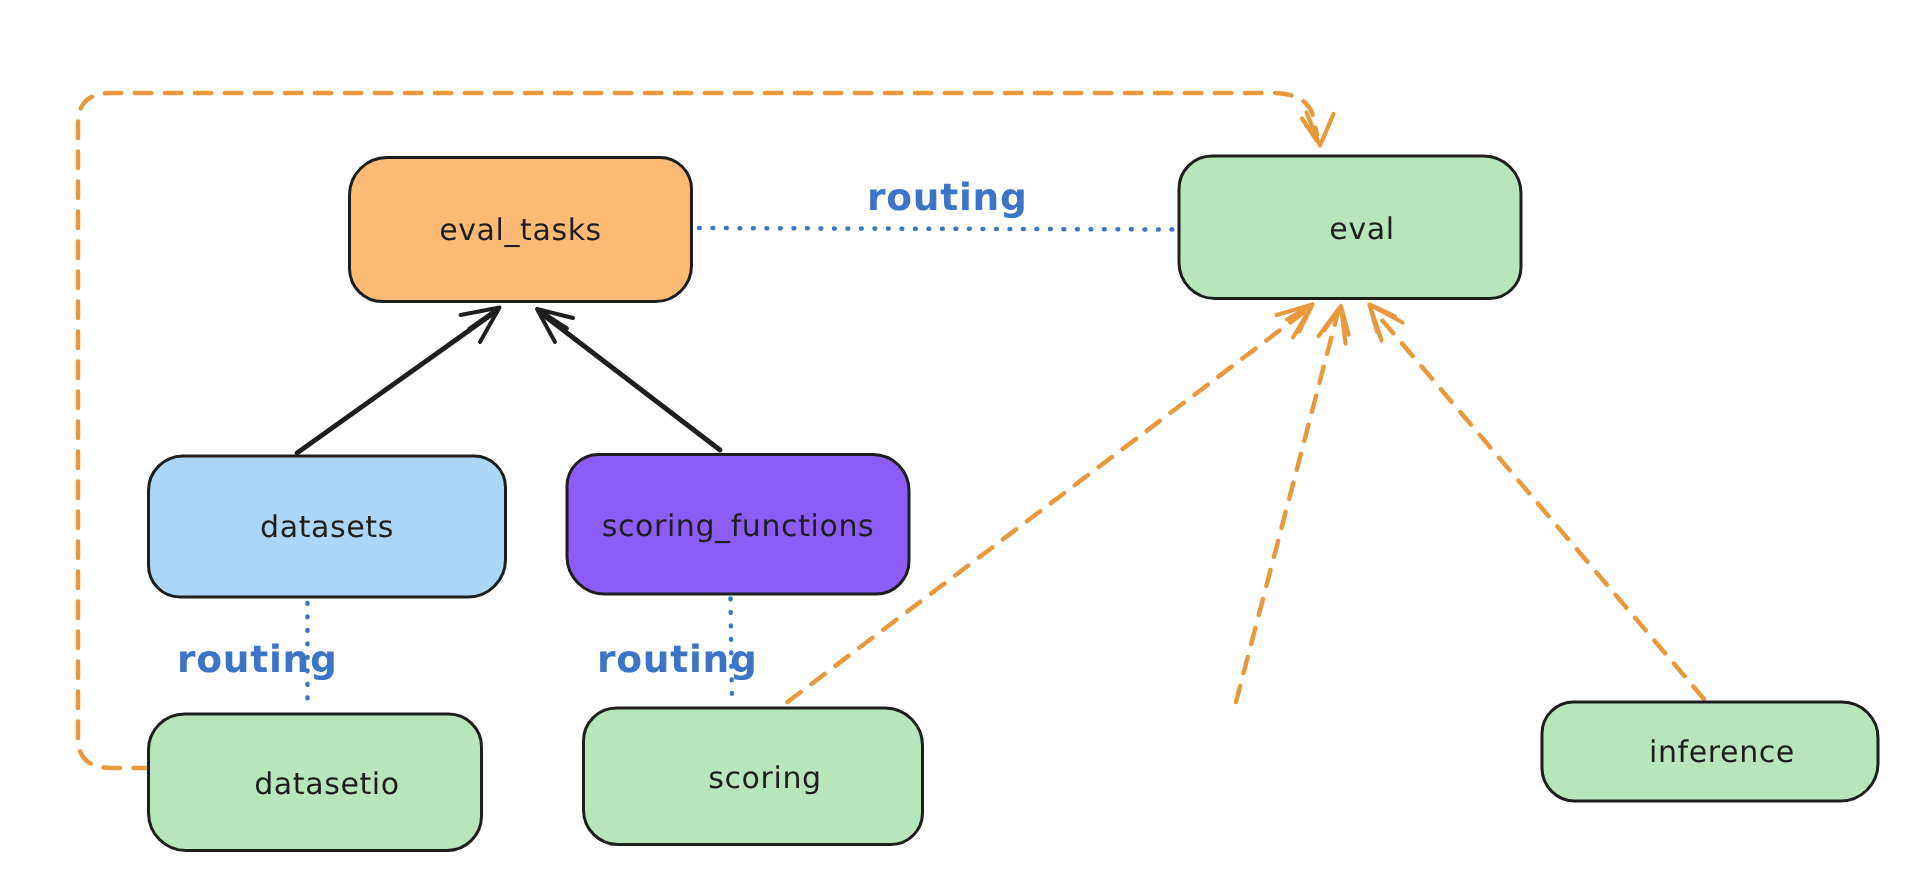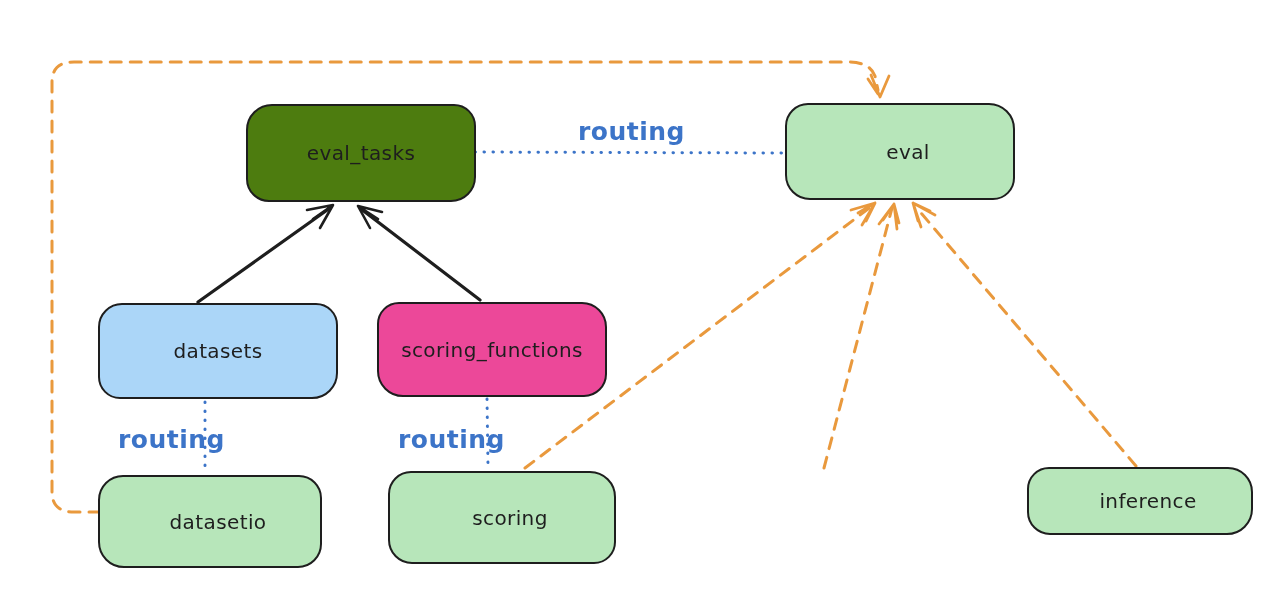--- a/index.html
+++ b/index.html
@@ -97,30 +97,30 @@
     <g>
       <path class="orange-dash" d="M 824 468 L 892 208"></path>
       <path class="orange-head" d="M 879 224 L 894 204 L 897 229 M 883 220 L 894 204 L 899 223"></path>
     </g>
     <g>
       <path class="orange-dash" d="M 1136 466 L 916 207"></path>
       <path class="orange-head" d="M 921 227 L 913 203 L 935 215 M 918 221 L 913 203 L 930 211"></path>
     </g>
   </svg>
 
-  <div class="node blue" id="n-eval-tasks" style="background: #4d7c0f; margin-left: 14px;">
+  <div class="node blue" id="n-eval-tasks" style="background: #fdba74;">
     <span>eval_tasks</span>
   </div>
   <div class="node green" id="n-eval" style="background: rgb(183, 230, 186);">
     <span>eval</span>
   </div>
   <div class="node blue" id="n-datasets" style="background: rgb(171, 214, 248);">
     <span>datasets</span>
   </div>
-  <div class="node blue" id="n-scoring-functions" style="background: #ec4899;">
+  <div class="node blue" id="n-scoring-functions" style="background: #8b5cf6;">
     <span>scoring_functions</span>
   </div>
   <div class="node green" id="n-scoring" style="background: rgb(183, 230, 186);">
     <span>scoring</span>
   </div>
   <div class="node green" id="n-datasetio" style="background: rgb(183, 230, 186);">
     <span>datasetio</span>
   </div>
   <div class="node green" id="n-inference" style="background: rgb(183, 230, 186);">
     <span>inference</span>

